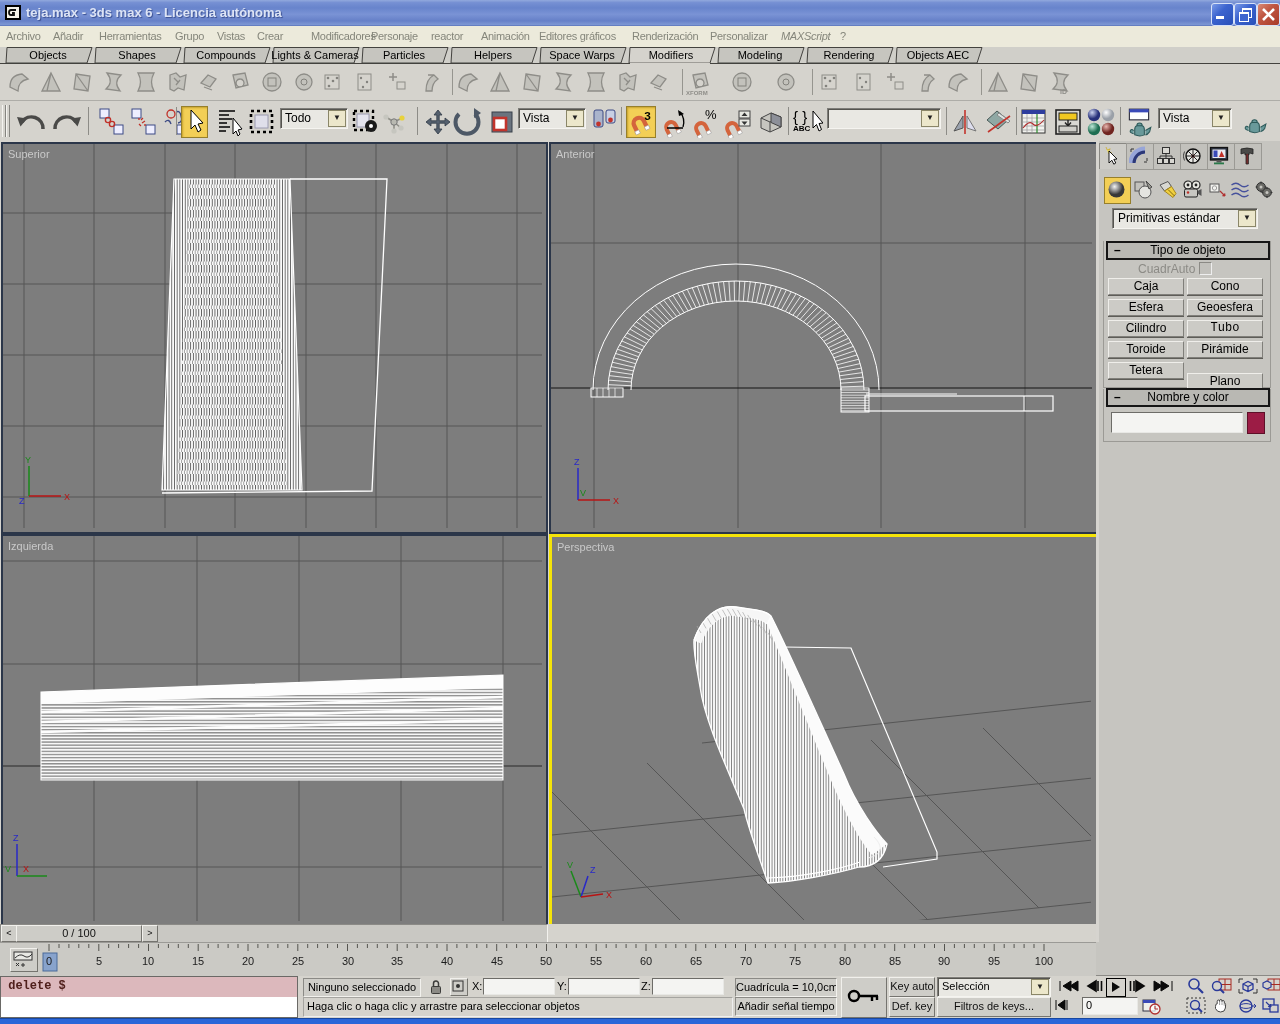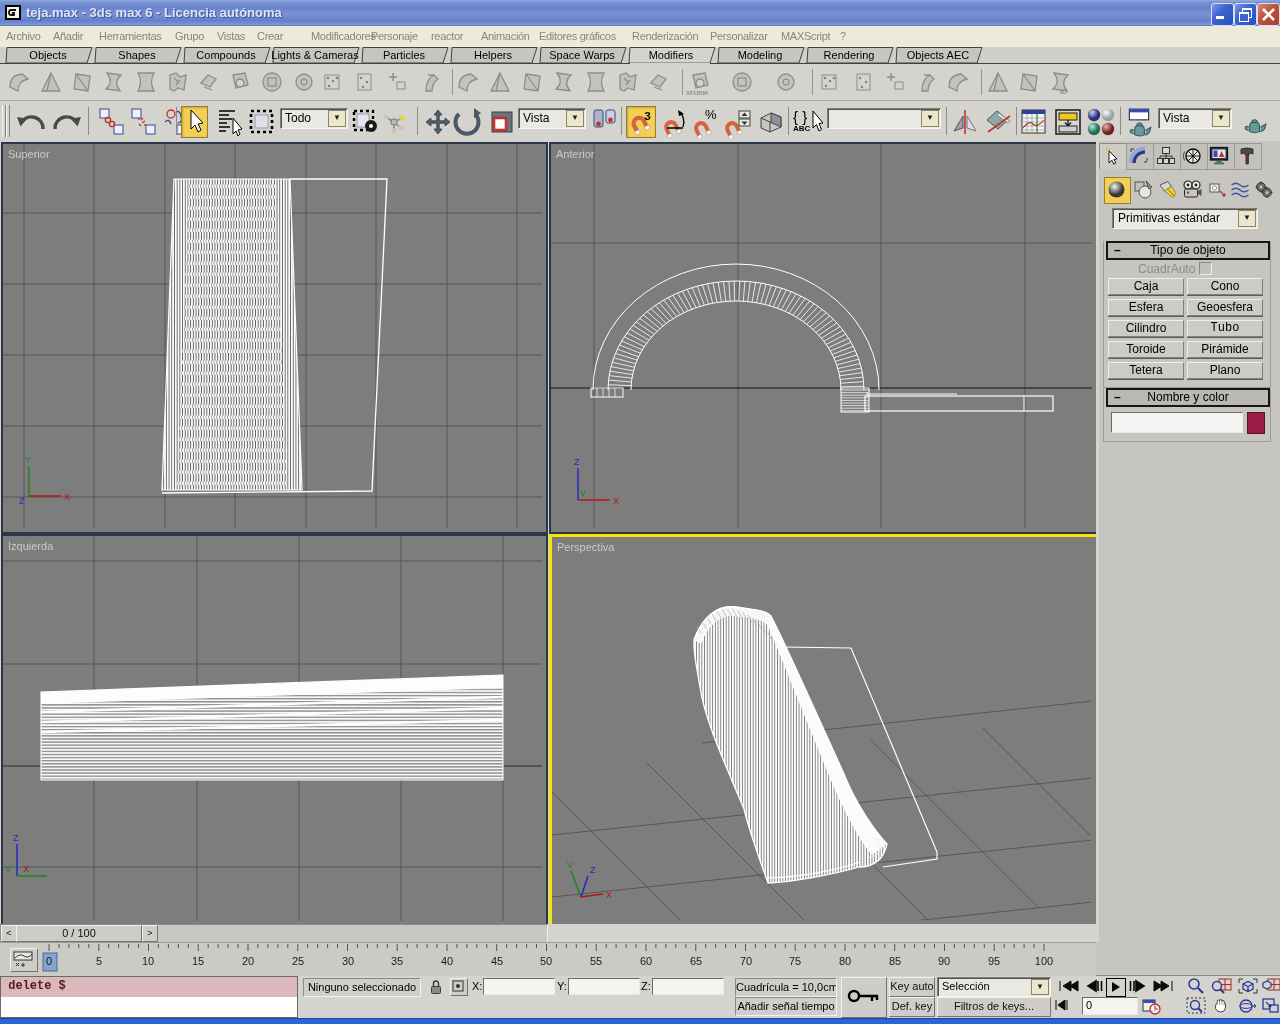--- a/index.html
+++ b/index.html
@@ -44,21 +44,21 @@
     <div class="mi" style="left:175px;">Grupo</div>
     <div class="mi" style="left:217px;">Vistas</div>
     <div class="mi" style="left:257px;">Crear</div>
     <div class="mi" style="left:294px;margin-left:17px;">Modificadores</div>
     <div class="mi" style="left:371px;">Personaje</div>
     <div class="mi" style="left:431px;">reactor</div>
     <div class="mi" style="left:481px;">Animación</div>
     <div class="mi" style="left:539px;">Editores gráficos</div>
     <div class="mi" style="left:632px;">Renderización</div>
     <div class="mi" style="left:710px;">Personalizar</div>
-    <div class="mi" style="left:781px;">MAXScript</div>
+    <div class="mi" style="left:781px;font-style:italic;">MAXScript</div>
     <div class="mi" style="left:840px;">?</div>
   </div>
 <div class="ab" style="left:0;top:47px;width:1280px;height:17px;background:#d0cfc9;">
     <svg width="1280" height="17" style="position:absolute;left:0;top:0">
       <path d="M0 16.5 H1280" stroke="#43423e"></path>
       <polygon points="6,16 7,0.5 92,0.5 87,16" fill="#c6c5bf" stroke="#43423e" stroke-width="1"></polygon>
       <text x="48" y="12" font-size="11" fill="#000" text-anchor="middle" font-family="Liberation Sans">Objects</text>
       <polygon points="95,16 96,0.5 181,0.5 176,16" fill="#c6c5bf" stroke="#43423e" stroke-width="1"></polygon>
       <text x="137" y="12" font-size="11" fill="#000" text-anchor="middle" font-family="Liberation Sans">Shapes</text>
       <polygon points="184,16 185,0.5 270,0.5 265,16" fill="#c6c5bf" stroke="#43423e" stroke-width="1"></polygon>
@@ -651,21 +651,21 @@
     <div class="ab" style="left:103px;top:121px;width:11px;height:11px;background:#c2c1bc;border:1px solid #8b8a85;border-bottom-color:#eee;border-right-color:#eee;"></div>
     <div class="pbtn" style="left:12px;top:137px;width:74px;height:15px;line-height:15px;">Caja</div>
     <div class="pbtn" style="left:91px;top:137px;width:74px;height:15px;line-height:15px;">Cono</div>
     <div class="pbtn" style="left:12px;top:158px;width:74px;height:15px;line-height:15px;">Esfera</div>
     <div class="pbtn" style="left:91px;top:158px;width:74px;height:15px;line-height:15px;">Geoesfera</div>
     <div class="pbtn" style="left:12px;top:179px;width:74px;height:15px;line-height:15px;">Cilindro</div>
     <div class="pbtn" style="left:91px;top:179px;width:74px;height:15px;line-height:15px;font-family:Liberation Mono, monospace;">Tubo</div>
     <div class="pbtn" style="left:12px;top:200px;width:74px;height:15px;line-height:15px;">Toroide</div>
     <div class="pbtn" style="left:91px;top:200px;width:74px;height:15px;line-height:15px;">Pirámide</div>
     <div class="pbtn" style="left:12px;top:221px;width:74px;height:15px;line-height:15px;">Tetera</div>
-    <div class="pbtn" style="left:91px;top:221px;width:74px;height:15px;line-height:15px;">Plano</div>
+    <div class="pbtn" style="left:91px;top:232px;width:74px;height:15px;line-height:15px;">Plano</div>
     <div class="ab" style="left:7px;top:248px;width:166px;height:52px;border:1px solid #9b9a95;border-top:none;"></div>
     <div class="ab" style="left:10px;top:247px;width:160px;height:15px;background:#b9b8b3;border:2px solid #161616;font-size:12px;text-align:center;line-height:14px;color:#000;">Nombre y color<div class="ab" style="left:6px;top:0px;font-weight:bold;">–</div></div>
     <div class="white ab" style="left:15px;top:271px;width:130px;height:19px;"></div>
     <div class="ab" style="left:151px;top:271px;width:16px;height:20px;background:#9c1c45;border:1px solid #5e0f28;"></div>
   </div>
 <div class="ab" style="left:0;top:924px;width:1096px;height:18px;background:#d5d3cd;">
     <div class="sunk ab" style="left:0;top:0px;width:546px;height:17px;background:#c9c8c3;"></div>
     <div class="ab" style="left:1px;top:1px;width:14px;height:15px;background:#cecdc8;border:1px solid #f1f0ec;border-bottom-color:#75746f;border-right-color:#75746f;text-align:center;line-height:14px;font-size:9px;">&lt;</div>
     <div class="ab" style="left:16px;top:1px;width:124px;height:15px;background:#cdccc7;border:1px solid #f1f0ec;border-bottom-color:#75746f;border-right-color:#75746f;text-align:center;line-height:14px;font-size:11px;">0 / 100</div>
     <div class="ab" style="left:142px;top:1px;width:14px;height:15px;background:#cecdc8;border:1px solid #f1f0ec;border-bottom-color:#75746f;border-right-color:#75746f;text-align:center;line-height:14px;font-size:9px;">&gt;</div>
@@ -727,20 +727,21 @@
         <circle cx="12" cy="18" r="5" fill="none" stroke="#000" stroke-width="2.4"></circle>
         <path d="M17 18 H36 M30 18 V23 M35 18 V22" stroke="#000" stroke-width="2.4"></path>
       </svg></div>
     <div class="ab" style="left:889px;top:1px;width:44px;height:18px;background:#cecdc8;border:1px solid #f1f0ec;border-bottom-color:#75746f;border-right-color:#75746f;font-size:11px;text-align:center;line-height:17px;">Key auto</div>
     <div class="ab" style="left:889px;top:21px;width:44px;height:18px;background:#cecdc8;border:1px solid #f1f0ec;border-bottom-color:#75746f;border-right-color:#75746f;font-size:11px;text-align:center;line-height:17px;">Def. key</div>
     <div class="combo" style="left:937px;top:1px;width:112px;height:18px;">
       <div class="ab" style="left:4px;top:2px;font-size:11px;color:#000">Selección</div>
       <div class="cararrow">▼</div>
     </div>
     <div class="ab" style="left:937px;top:21px;width:112px;height:18px;background:#cecdc8;border:1px solid #f1f0ec;border-bottom-color:#75746f;border-right-color:#75746f;font-size:11px;text-align:center;line-height:17px;">Filtros de keys...</div>
+    <div class="ab" style="left:303px;top:21px;width:428px;height:18px;border:1px solid #a5a4a0;border-bottom-color:#eee;border-right-color:#eee;font-size:11px;line-height:17px;color:#000;">&nbsp;Haga clic o haga clic y arrastre para seleccionar objetos</div>
     <div class="ab" style="left:1056px;top:2px;width:24px;height:17px;"><svg width="24" height="16">
         <path d="M4 3 V13 M15 3 L7 8 L15 13 Z M22 3 L14 8 L22 13 Z" fill="#0a0a0a" stroke="#0a0a0a"></path>
       </svg></div>
     <div class="ab" style="left:1084px;top:2px;width:20px;height:17px;"><svg width="20" height="16">
         <path d="M12 3 L4 8 L12 13 Z M14 3 V13 M17.5 3 V13" fill="#0a0a0a" stroke="#0a0a0a" stroke-width="1.6"></path>
       </svg></div>
     <div class="ab" style="left:1106px;top:2px;width:18px;height:17px;border:1.6px solid #000;"><svg width="18" height="16">
         <path d="M5 3 L13 8 L5 13 Z" fill="#0a0a0a"></path>
       </svg></div>
     <div class="ab" style="left:1128px;top:2px;width:20px;height:17px;"><svg width="20" height="16">

